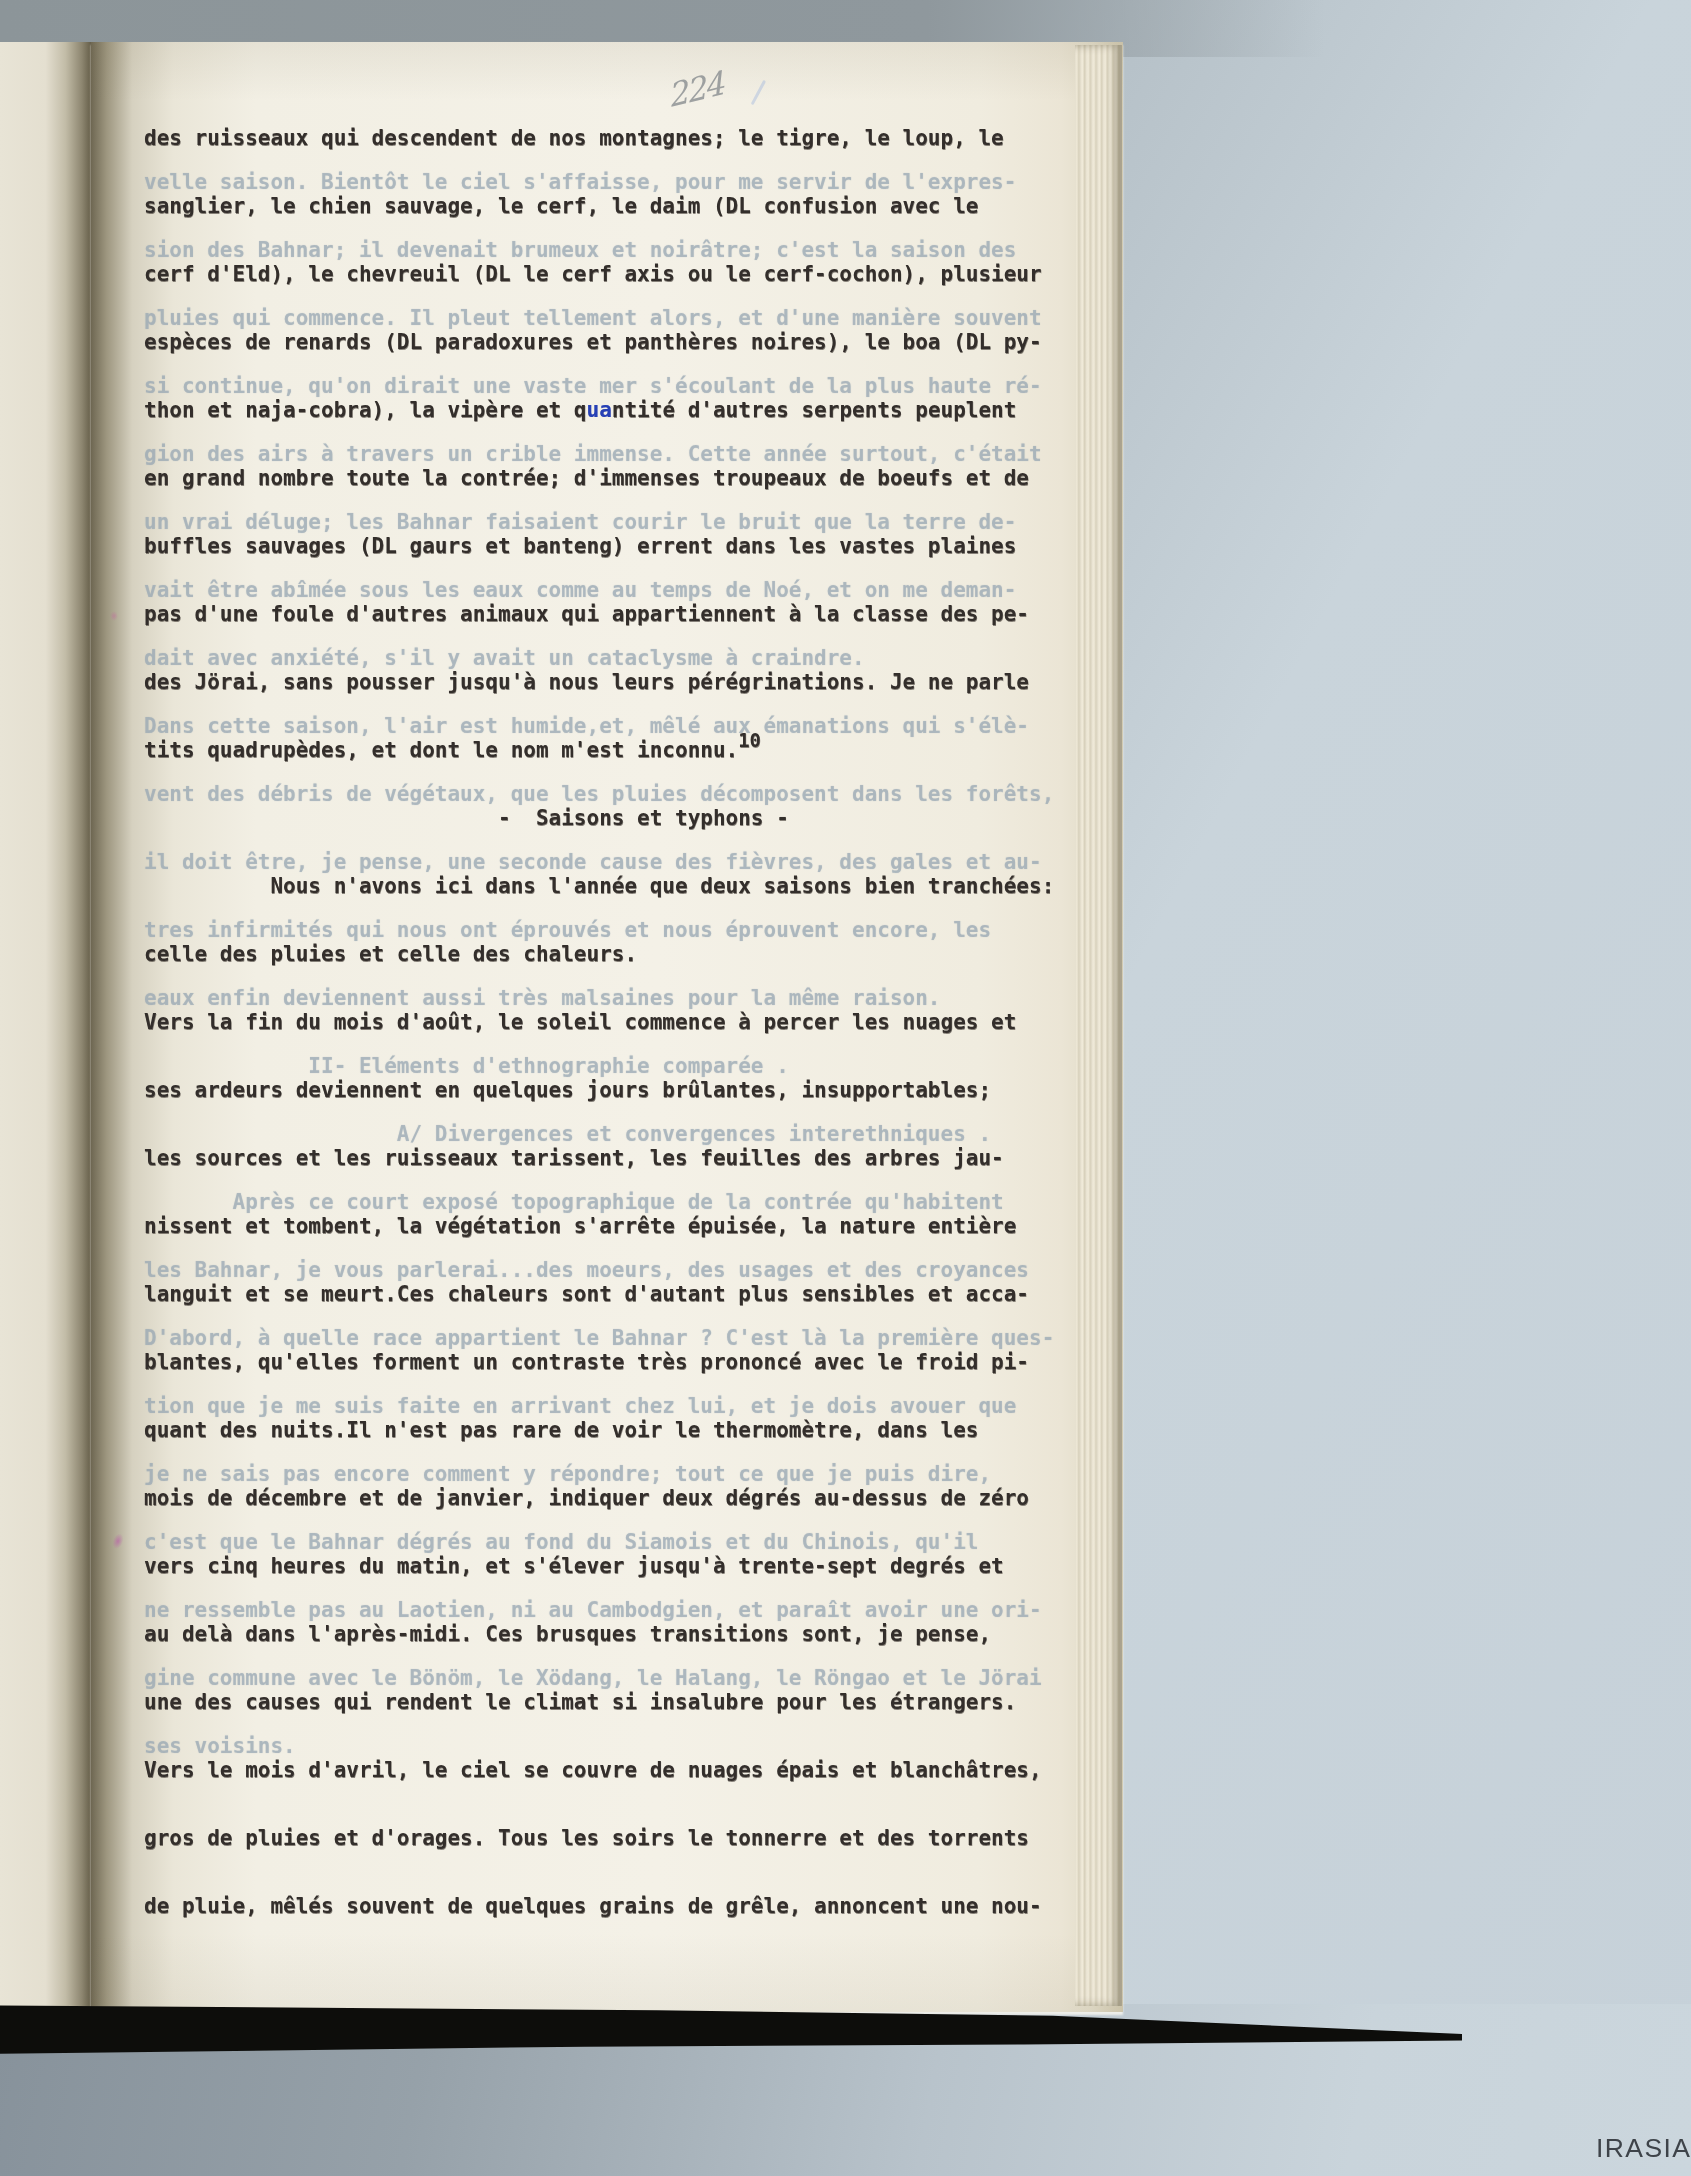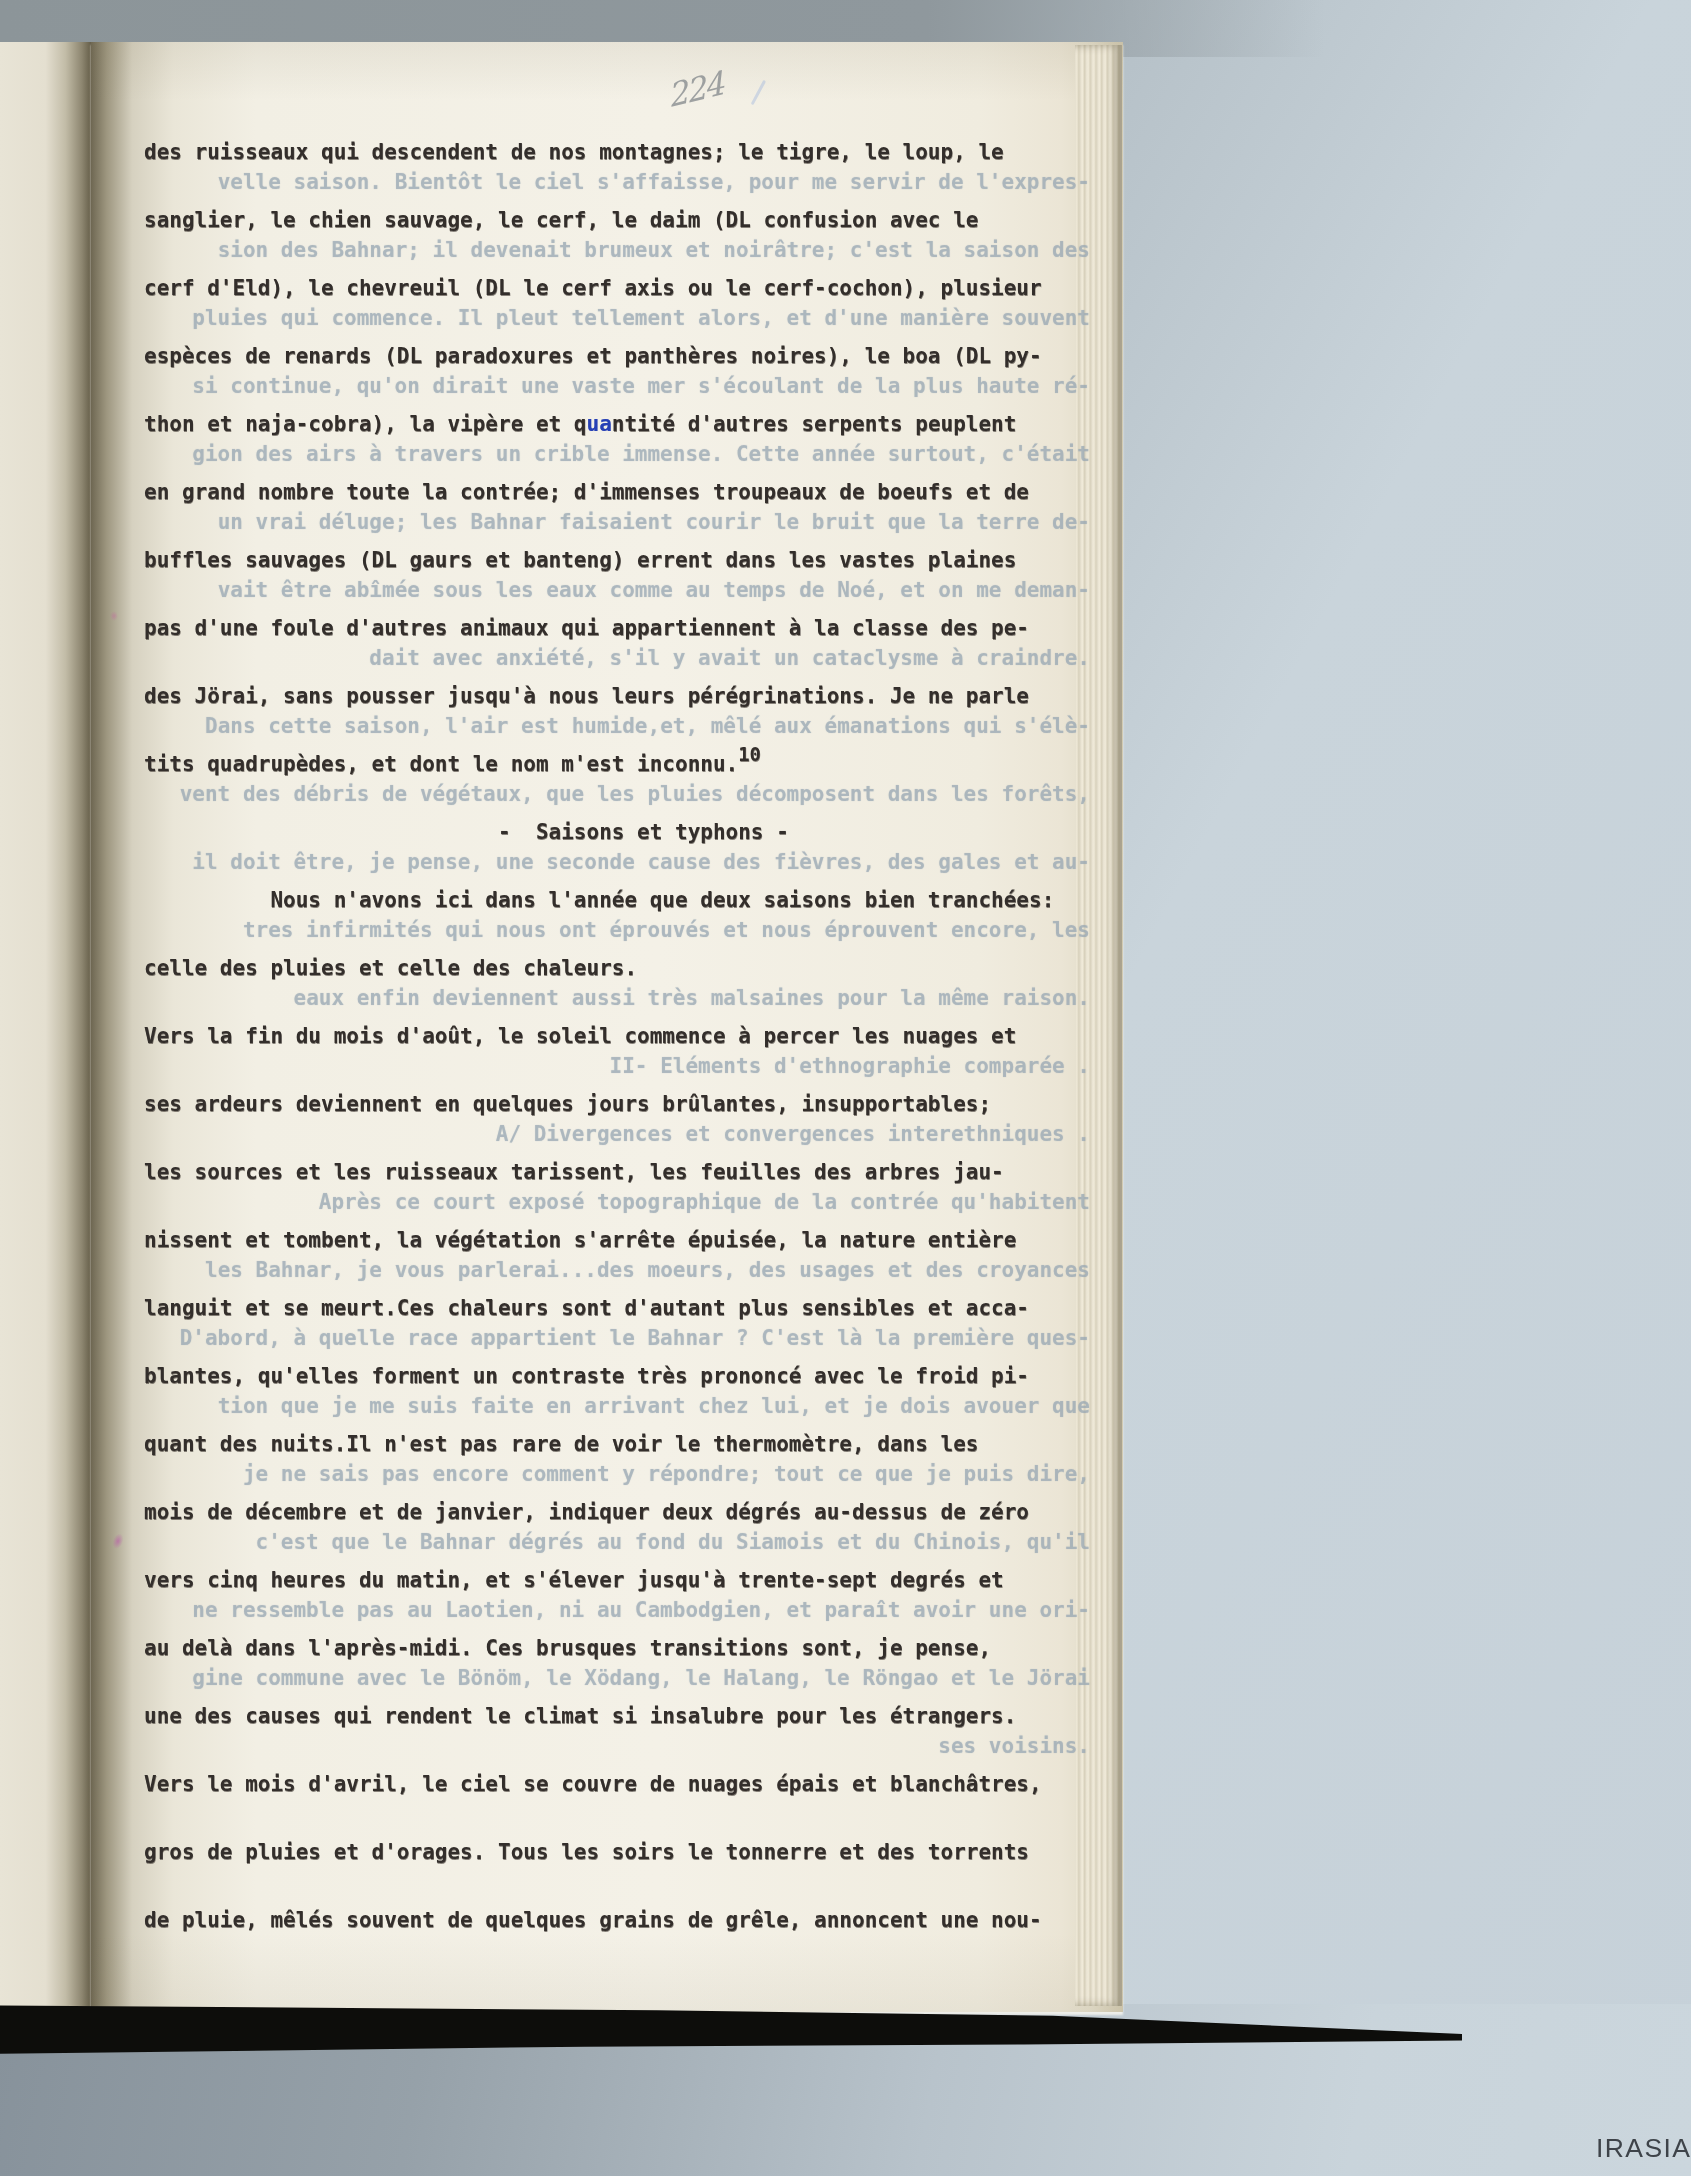--- a/index.html
+++ b/index.html
@@ -15,26 +15,26 @@
   .page{position:absolute;left:91px;top:42px;width:1032px;height:1970px;
     background:linear-gradient(to right,#6e6752 0%,#9d967f 1.5%,#d6d1c0 4%,#eae6d8 8%,#f2efe4 16%,#f4f1e7 55%,#f0ecdf 86%,#ebe5d5 94%,#e3ddca 97%,#d2cab1 100%);
     box-shadow:0 2.8px 1.9px rgba(250,248,240,0.8);}
   .page-shade{position:absolute;left:91px;top:42px;width:1032px;height:1970px;pointer-events:none;
     background:linear-gradient(to bottom,rgba(120,110,80,0.10) 0%,rgba(255,255,255,0) 3%,rgba(255,255,255,0) 96%,rgba(120,110,80,0.08) 100%);}
   .page-edges{position:absolute;left:1075px;top:45px;width:47px;height:1961px;
     background:repeating-linear-gradient(to right,#e9e3d2 0px,#f0ead9 1.9px,#d8d1bc 3.8px,#e5dfce 5.7px);
     box-shadow:inset -6.6px 0 8.5px rgba(95,88,62,0.5);}
   .cover-edge{position:absolute;left:0;top:2001px;width:1462px;height:55px;background:#0d0d0b;
     clip-path:polygon(0 8%,45% 17%,72% 27%,100% 60%,100% 72%,70% 79%,40% 83%,0 96%);}
-  .text-layer{position:absolute;left:144px;top:118px;width:937px;}
+  .text-layer{position:absolute;left:144px;top:104px;width:937px;}
   .ghost-layer{position:absolute;left:144px;top:148px;width:946px;}
   .ts-line{height:68px;line-height:68px;white-space:pre;font-size:21px;font-weight:bold;
     letter-spacing:0;}
   .text-layer .ts-line{color:#332e2b;text-shadow:0.4px 0.5px 0.6px rgba(45,38,32,0.55);}
-  .ghost-layer .ts-line{color:rgba(151,166,179,0.60);text-shadow:0 0 1.1px rgba(151,166,179,0.45);text-align:right;}
+  .ghost-layer .ts-line{color:rgba(151,166,179,0.60);text-shadow:0 0 1.1px rgba(151,166,179,0.45);}
   .part-ink{}
   .part-blue{color:#2740b5;text-shadow:0.3px 0.3px 0.4px rgba(39,64,181,0.5);}
   .part-sup{position:relative;top:-0.55em;font-size:0.9em;}
   .pencil{position:absolute;left:670px;top:70px;font-family:"DejaVu Serif",serif;font-style:italic;
     font-size:32px;color:rgba(125,130,134,0.72);transform:rotate(-14deg) skewX(-10deg);letter-spacing:-1.9px;}
   .blue-tick{position:absolute;left:757px;top:79px;width:2.8px;height:26.5px;
     background:rgba(140,170,220,0.35);transform:rotate(28deg);border-radius:1.9px;}
   .speck-a{position:absolute;left:113px;top:1533px;width:9.5px;height:16px;border-radius:50%;
     background:radial-gradient(ellipse at center,rgba(186,77,170,0.55) 0%,rgba(186,77,170,0) 70%);transform:rotate(20deg);}
   .speck-b{position:absolute;left:110px;top:611px;width:7.6px;height:10.4px;border-radius:50%;

